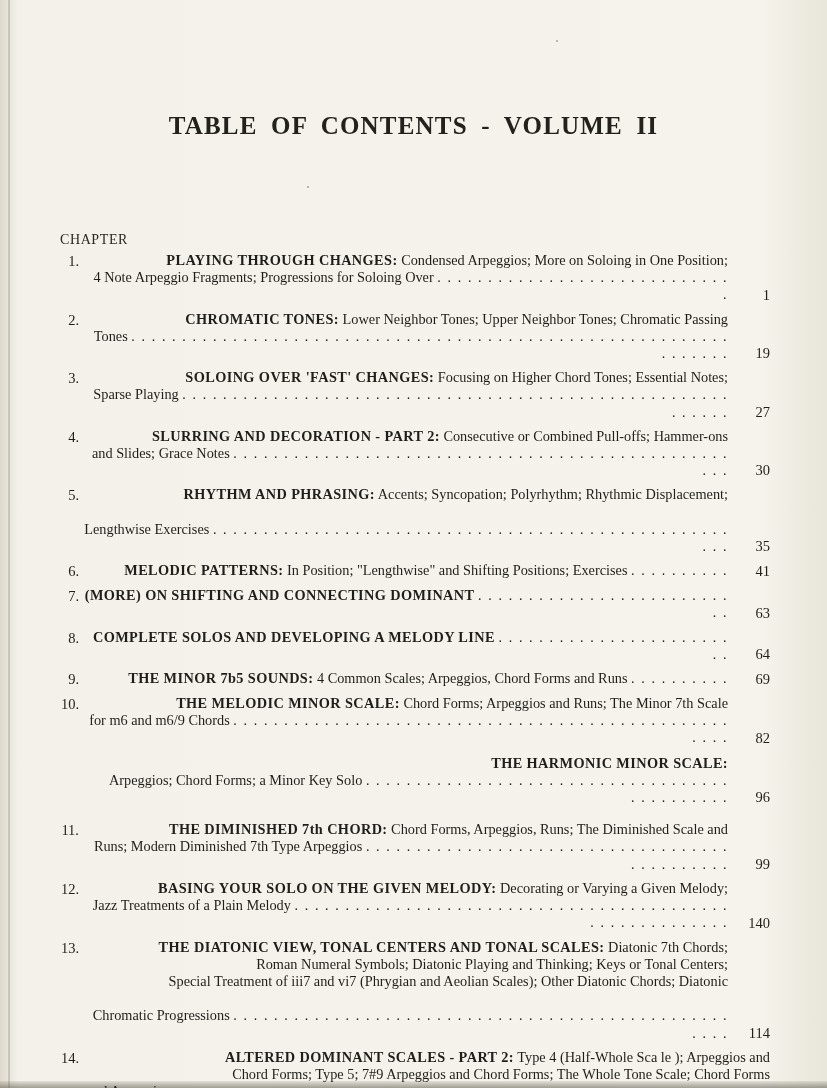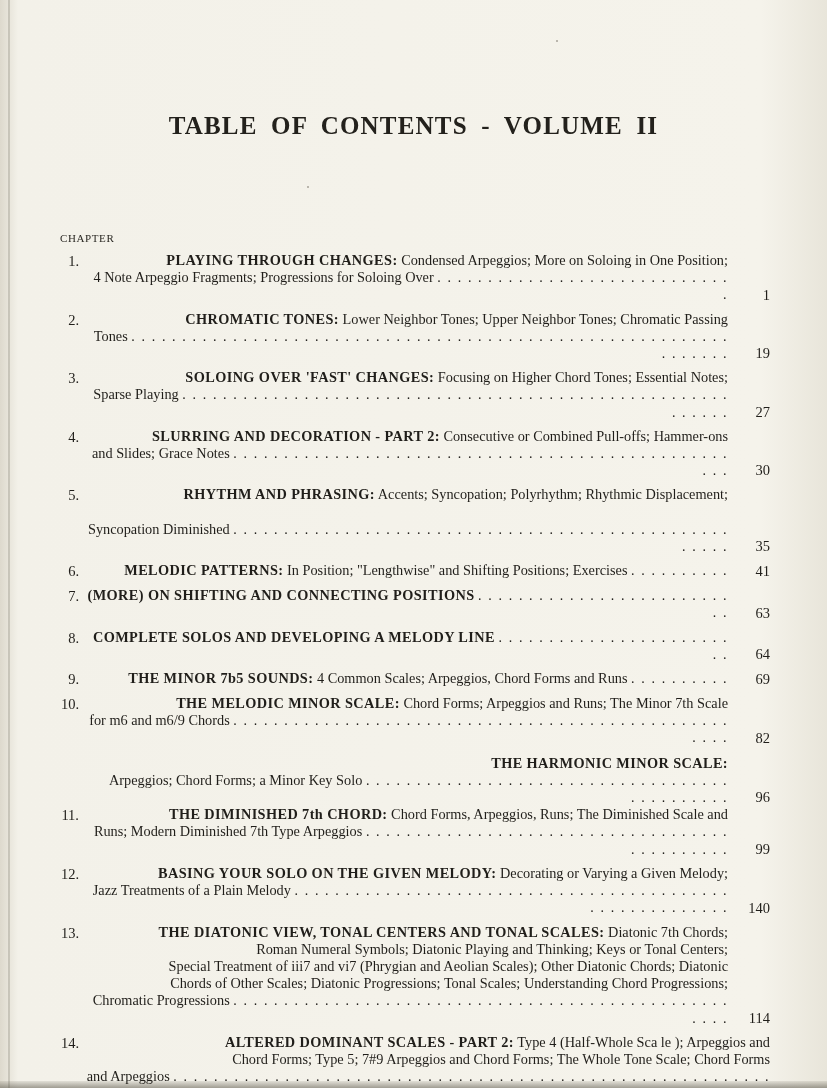--- a/index.html
+++ b/index.html
@@ -44,21 +44,21 @@
     font-size: 25px;
     font-weight: bold;
     letter-spacing: 1.2px;
     color: #23211c;
     word-spacing: 6px;
   }
   .chapter-label {
     position: absolute;
     top: 232px;
     left: 60px;
-    font-size: 11px;
+    font-size: 14px;
     letter-spacing: 0.6px;
     color: #2a2823;
   }
   .toc {
     position: absolute;
     top: 252px;
     left: 58px;
     width: 712px;
   }
   .entry {
@@ -99,21 +99,21 @@
     width: 42px;
     flex: 0 0 42px;
     text-align: right;
     font-size: 14.5px;
     color: #201e1a;
     align-self: flex-end;
     padding-bottom: 0px;
   }
   .entry.sub-block {
     margin-top: 8px;
-    margin-bottom: 0;
+    margin-bottom: 15px;
   }
   .indent-head {
     font-weight: bold;
     letter-spacing: 0.4px;
     padding-left: 18px;
     display: block;
   }
   .indent-line {
     padding-left: 18px;
     display: block;
@@ -184,40 +184,40 @@
         </div>
         <div class="pageno">30</div>
       </div>
 
       <div class="entry">
         <div class="num">5.</div>
         <div class="body">
           <span class="head">RHYTHM AND PHRASING:</span>
           <span class="sub">Accents; Syncopation; Polyrhythm; Rhythmic Displacement;</span><br>
           <br>
-          <span class="sub">Syncopation Diminished</span>
+          <span class="sub">Lengthwise Exercises</span>
           <span class="dots">. . . . . . . . . . . . . . . . . . . . . . . . . . . . . . . . . . . . . . . . . . . . . . . . . . . . . .</span>
         </div>
         <div class="pageno">35</div>
       </div>
 
       <div class="entry">
         <div class="num">6.</div>
         <div class="body">
           <span class="head">MELODIC PATTERNS:</span>
           <span class="sub">In Position; "Lengthwise" and Shifting Positions; Exercises</span>
           <span class="dots">. . . . . . . . . .</span>
         </div>
         <div class="pageno">41</div>
       </div>
 
       <div class="entry">
         <div class="num">7.</div>
         <div class="body">
-          <span class="head">(MORE) ON SHIFTING AND CONNECTING POSITIONS</span>
+          <span class="head">(MORE) ON SHIFTING AND CONNECTING DOMINANT</span>
           <span class="dots">. . . . . . . . . . . . . . . . . . . . . . . . . . .</span>
         </div>
         <div class="pageno">63</div>
       </div>
 
       <div class="entry">
         <div class="num">8.</div>
         <div class="body">
           <span class="head">COMPLETE SOLOS  AND DEVELOPING A MELODY LINE</span>
           <span class="dots">. . . . . . . . . . . . . . . . . . . . . . . . .</span>
@@ -280,21 +280,21 @@
         <div class="pageno">140</div>
       </div>
 
       <div class="entry">
         <div class="num">13.</div>
         <div class="body">
           <span class="head">THE DIATONIC VIEW, TONAL CENTERS AND TONAL SCALES:</span>
           <span class="sub">Diatonic 7th Chords;</span><br>
           <span class="sub">Roman Numeral Symbols; Diatonic Playing and Thinking; Keys or Tonal Centers;</span><br>
           <span class="sub">Special Treatment of iii7 and vi7 (Phrygian and Aeolian Scales); Other Diatonic Chords; Diatonic</span><br>
-          <span class="sub">Chords of Other Scales; Diatonic Progressions; Tonal Scales; Understanding Chord Progressions;</span><br>
+          <br>
           <span class="sub">Chromatic Progressions</span>
           <span class="dots">. . . . . . . . . . . . . . . . . . . . . . . . . . . . . . . . . . . . . . . . . . . . . . . . . . . . .</span>
         </div>
         <div class="pageno">114</div>
       </div>
 
       <div class="entry">
         <div class="num">14.</div>
         <div class="body">
           <span class="head">ALTERED DOMINANT SCALES - PART 2:</span>

